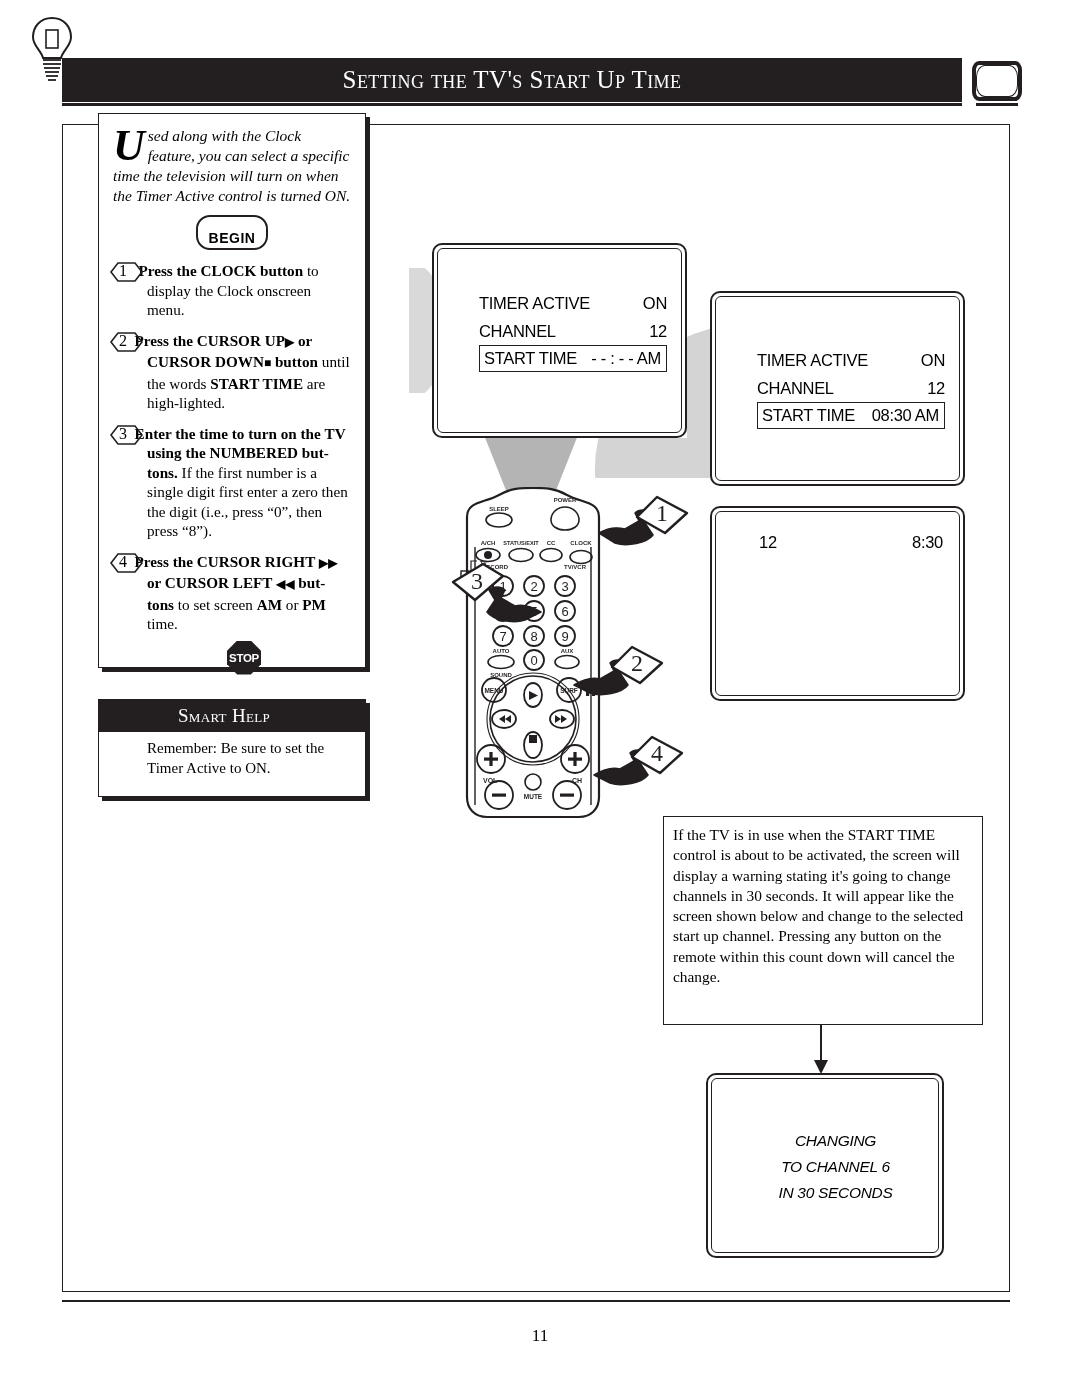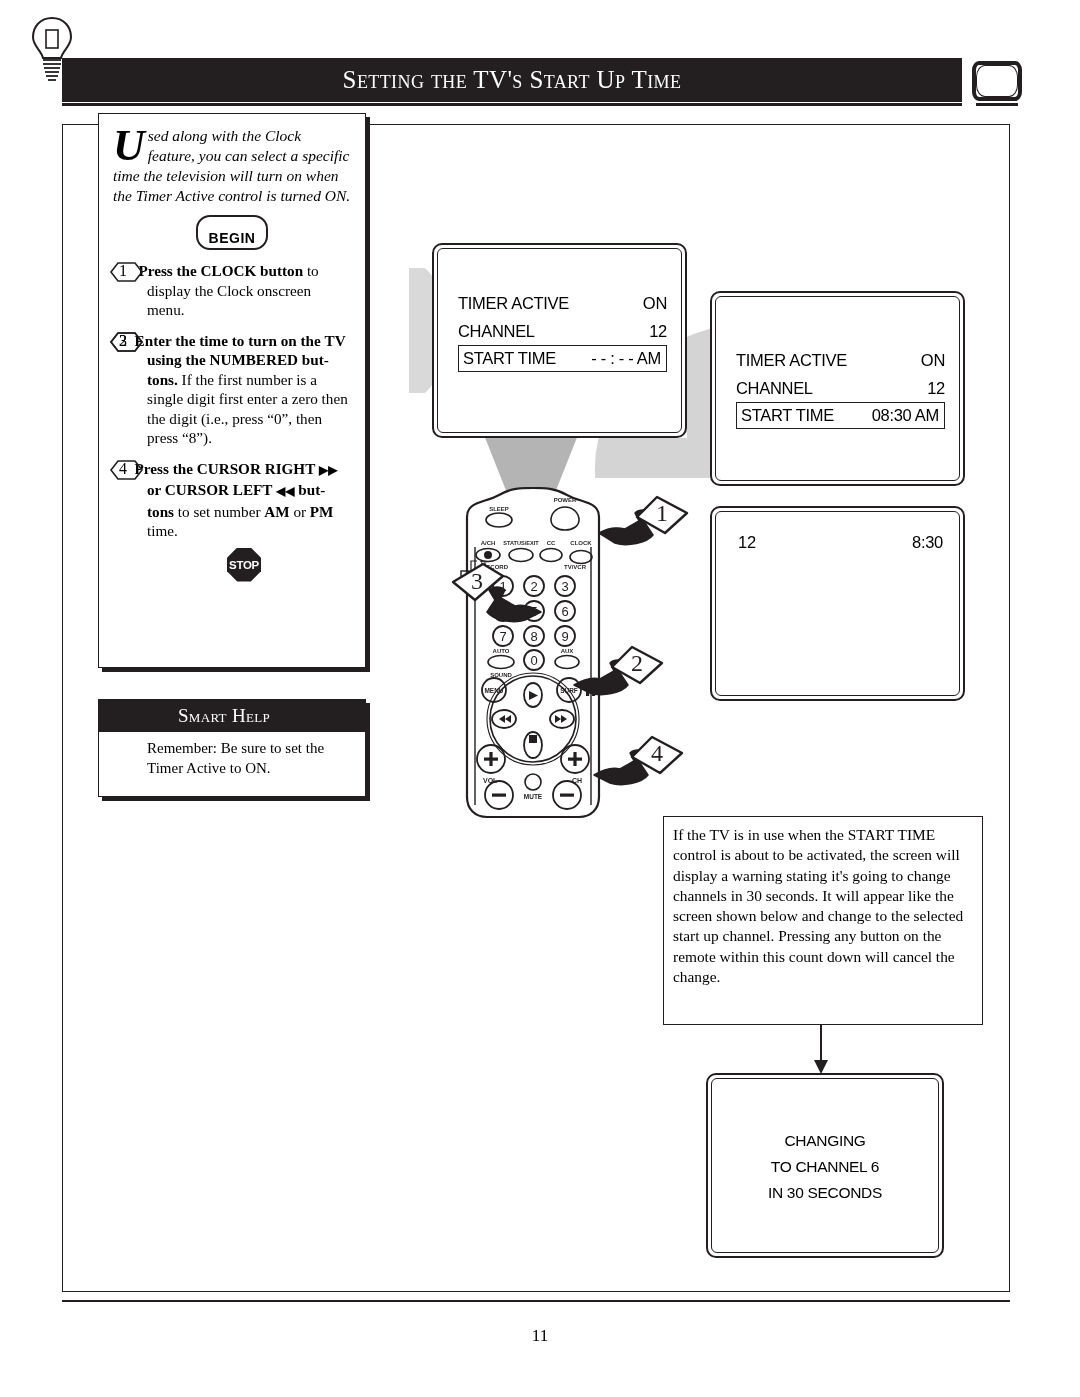--- a/index.html
+++ b/index.html
@@ -132,37 +132,38 @@
     background:#fff;
   }
   .tv-screen .bezel2 {
     position:absolute; left:5px; top:5px; right:5px; bottom:5px;
     border:1.5px solid #231f20; border-radius:6px; background:#fff;
   }
   .osd { position:absolute; left:0; right:0; font-family:"Liberation Sans", sans-serif; }
   .osd-row {
     position:relative; height:28px; line-height:28px; font-size:16.5px;
     letter-spacing:-.3px;
+    margin-left:21px;
   }
   .osd-row .lbl { position:absolute; left:0; }
   .osd-row .val { position:absolute; right:0; }
   .osd-row.boxed {
     border:1.5px solid #231f20; height:27px; line-height:24px;
   }
   .osd-row.boxed .lbl { left:4px; }
   .osd-row.boxed .val { right:5px; }
 
   #screen1 { left:432px; top:243px; width:255px; height:195px; }
   #screen1 .osd { left:26px; right:20px; top:46px; }
   #screen2 { left:710px; top:291px; width:255px; height:195px; }
   #screen2 .osd { left:26px; right:20px; top:55px; }
   #screen3 { left:710px; top:506px; width:255px; height:195px; }
   #screen3 .osd { left:28px; right:22px; top:22px; }
   #screen4 { left:706px; top:1073px; width:238px; height:185px; }
-  #screen4 .osd { left:0; right:0; top:55px; text-align:center; }
+  #screen4 .osd { left:0; right:0; top:55px; text-align:center;font-style:italic; }
   #screen4 .osd-row { text-align:center; height:26px; line-height:26px; font-size:15.5px; }
 
   
   #gray-swoosh {
     position:absolute; left:535px; top:268px; width:260px; height:210px;
     background:#d4d4d4; z-index:0;
     clip-path: ellipse(62% 70% at 85% 96%);
   }
   #gray-left-arc {
     position:absolute; left:409px; top:268px; width:40px; height:125px;
@@ -237,20 +238,25 @@
       </div>
     </div>
 
     <div class="step">
       <div class="step-num">
         <svg width="34" height="22" viewBox="0 0 34 22">
           <path d="M2 11 L9 2 L26 2 L33 11 L26 20 L9 20 Z" fill="none" stroke="#231f20" stroke-width="1.6"></path>
         </svg>
         <span class="n">2</span>
       </div>
+      <div class="step-text">
+        &nbsp;&nbsp;<b>Press the CURSOR UP</b><b class="glyph">▶</b><b> or</b>
+        <b>CURSOR DOWN</b><b class="glyph">■</b><b> button</b><span> until</span>
+        <span>the words </span><b>START TIME</b><span> are high-</span><span>lighted.</span>
+      </div>
     </div>
 
     <div class="step">
       <div class="step-num">
         <svg width="34" height="22" viewBox="0 0 34 22">
           <path d="M2 11 L9 2 L26 2 L33 11 L26 20 L9 20 Z" fill="none" stroke="#231f20" stroke-width="1.6"></path>
         </svg>
         <span class="n">3</span>
       </div>
       <div class="step-text">
@@ -265,21 +271,21 @@
     <div class="step">
       <div class="step-num">
         <svg width="34" height="22" viewBox="0 0 34 22">
           <path d="M2 11 L9 2 L26 2 L33 11 L26 20 L9 20 Z" fill="none" stroke="#231f20" stroke-width="1.6"></path>
         </svg>
         <span class="n">4</span>
       </div>
       <div class="step-text">
         &nbsp;&nbsp;<b>Press the CURSOR RIGHT</b>
         <b class="glyph">▶▶</b><b> or CURSOR LEFT </b><b class="glyph">◀◀</b><b> but-</b>
-        <b>tons</b><span> to set number </span><b>AM</b><span> or </span><b>PM</b><span> time.</span>
+        <b>tons</b><span> to set screen </span><b>AM</b><span> or </span><b>PM</b><span> time.</span>
       </div>
     </div>
 
     <div id="stop-wrap">
       <span class="stop-sign">STOP</span>
     </div>
 
   </div>
 </div>
 

